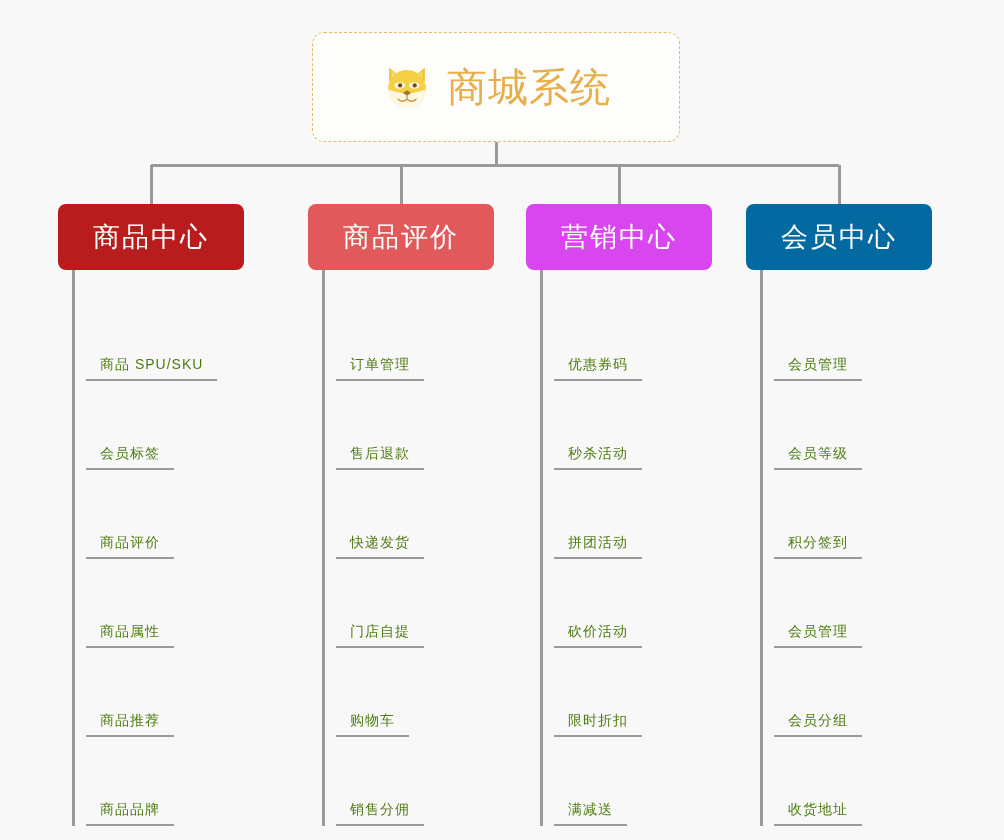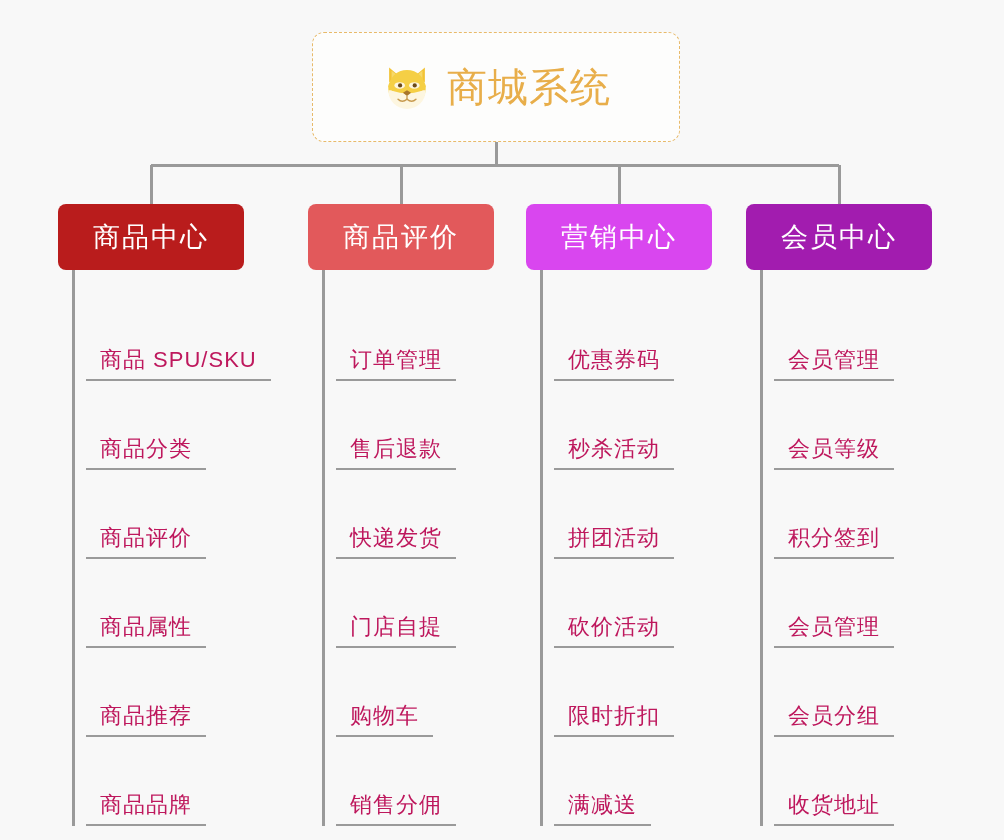--- a/index.html
+++ b/index.html
@@ -94,22 +94,22 @@
   .leaf {
     position: relative;
     height: 89px;
     display: flex;
     align-items: flex-end;
   }
   .leaf-inner {
     margin-left: 28px;
     padding: 0 14px 6px 14px;
     border-bottom: 2px solid #9a9a9a;
-    font-size: 22px;
-    color: #be185d;
+    font-size: 14px;
+    color: #4d7c0f;
     letter-spacing: 1px;
     white-space: nowrap;
     line-height: 1.25;
   }
 
   
   .branch.c0 { left: 58px;  width: 186px; }
   .branch.c1 { left: 308px; width: 186px; }
   .branch.c2 { left: 526px; width: 186px; }
   .branch.c3 { left: 746px; width: 186px; }
@@ -166,21 +166,21 @@
   <div class="branch c0">
     <div class="branch-head" style="background: #b91c1c;">
       <span>商品中心</span>
     </div>
     <div class="branch-body">
       <div class="spine" style="height: 556px; background: rgb(154, 154, 154);"></div>
       <div class="leaf">
           <span class="leaf-inner">商品 SPU/SKU</span>
         </div>
       <div class="leaf">
-          <span class="leaf-inner">商品分类</span>
+          <span class="leaf-inner">会员标签</span>
         </div>
       <div class="leaf">
           <span class="leaf-inner">商品评价</span>
         </div>
       <div class="leaf">
           <span class="leaf-inner">商品属性</span>
         </div>
       <div class="leaf">
           <span class="leaf-inner">商品推荐</span>
         </div>
@@ -238,21 +238,21 @@
       <div class="leaf">
           <span class="leaf-inner">限时折扣</span>
         </div>
       <div class="leaf">
           <span class="leaf-inner">满减送</span>
         </div>
     </div>
   </div>
 
   <div class="branch c3">
-    <div class="branch-head" style="background: #a21caf;">
+    <div class="branch-head" style="background: #0369a1;">
       <span>会员中心</span>
     </div>
     <div class="branch-body">
       <div class="spine" style="height: 556px; background: rgb(154, 154, 154);"></div>
       <div class="leaf">
           <span class="leaf-inner">会员管理</span>
         </div>
       <div class="leaf">
           <span class="leaf-inner">会员等级</span>
         </div>

